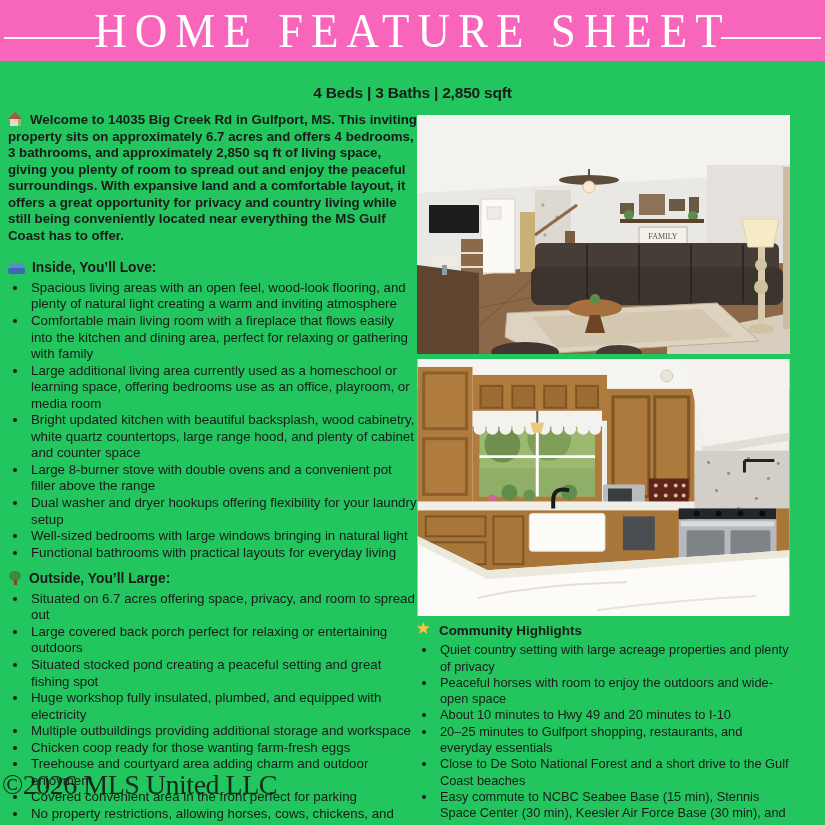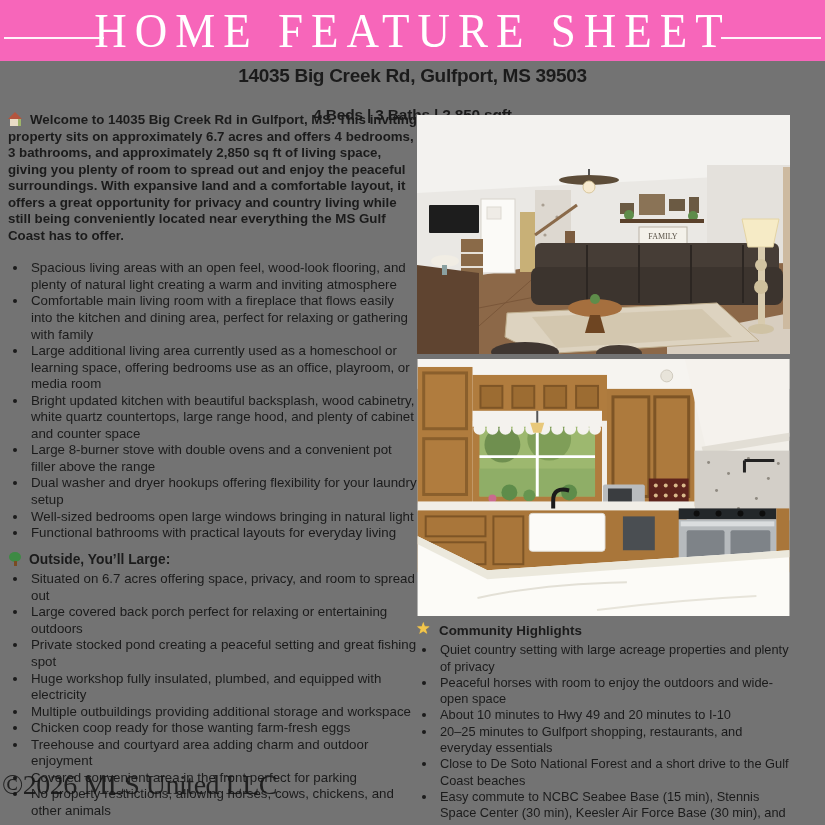--- a/index.html
+++ b/index.html
@@ -1,18 +1,18 @@
 <!DOCTYPE html>
 <html><head>
 <meta charset="utf-8">
 <style>
   * { margin:0; padding:0; box-sizing:border-box; }
   html,body { background:#ffffff; }
   .page {
-    position:relative; width:825px; height:825px; background:#737373;
+    position:relative; width:825px; height:825px; background:#22c55e;
     overflow:hidden; font-family:"Liberation Sans", sans-serif; color:#1b1b1b;padding-left:28px;
   }
 
   
   .banner {
     position:absolute; top:0; left:0; width:825px; height:61px;
     background:#f766ba; display:flex; align-items:center; justify-content:center;
   }
   .banner-title {
     font-family:"Liberation Serif", serif; font-weight:400;
@@ -69,46 +69,46 @@
 
 <div class="page">
 
   <header class="banner">
     <span class="banner-line left"></span>
     <h1 class="banner-title">HOME FEATURE SHEET</h1>
     <span class="banner-line right"></span>
   </header>
 
   <div class="addr-block">
-    <div class="address">14035 Big Creek Rd, Gulfport, MS 39503</div>
     <div class="stats">4 Beds | 3 Baths | 2,850 sqft</div>
   </div>
 
   <div class="left-col">
     <p class="intro"><span class="icon house-icon"></span><span>Welcome to 14035 Big Creek Rd in Gulfport, MS. This inviting property sits on approximately 6.7 acres and offers 4 bedrooms, 3 bathrooms, and approximately 2,850 sq ft of living space, giving you plenty of room to spread out and enjoy the peaceful surroundings. With expansive land and a comfortable layout, it offers a great opportunity for privacy and country living while still being conveniently located near everything the MS Gulf Coast has to offer.</span></p>
 
     <div class="section">
+      <div class="sec-head"><span class="icon couch-icon"></span><span>Inside, You’ll Love:</span></div>
       <ul class="bullets">
         <li>Spacious living areas with an open feel, wood-look flooring, and plenty of natural light creating a warm and inviting atmosphere</li>
         <li>Comfortable main living room with a fireplace that flows easily into the kitchen and dining area, perfect for relaxing or gathering with family</li>
         <li>Large additional living area currently used as a homeschool or learning space, offering bedrooms use as an office, playroom, or media room</li>
         <li>Bright updated kitchen with beautiful backsplash, wood cabinetry, white quartz countertops, large range hood, and plenty of cabinet and counter space</li>
         <li>Large 8-burner stove with double ovens and a convenient pot filler above the range</li>
         <li>Dual washer and dryer hookups offering flexibility for your laundry setup</li>
-        <li>Well-sized bedrooms open large windows bringing in natural light</li>
+        <li>Well-sized bedrooms with large windows bringing in natural light</li>
         <li>Functional bathrooms with practical layouts for everyday living</li>
       </ul>
     </div>
 
     <div class="section">
       <div class="sec-head"><span class="icon tree-icon"></span><span>Outside, You’ll Large:</span></div>
       <ul class="bullets">
         <li>Situated on 6.7 acres offering space, privacy, and room to spread out</li>
         <li>Large covered back porch perfect for relaxing or entertaining outdoors</li>
-        <li>Private stocked pond creating a peaceful setting and great fishing spot</li>
+        <li>Situated stocked pond creating a peaceful setting and great fishing spot</li>
         <li>Huge workshop fully insulated, plumbed, and equipped with electricity</li>
         <li>Multiple outbuildings providing additional storage and workspace</li>
         <li>Chicken coop ready for those wanting farm-fresh eggs</li>
         <li>Treehouse and courtyard area adding charm and outdoor enjoyment</li>
         <li>Covered convenient area in the front perfect for parking</li>
         <li>No property restrictions, allowing horses, cows, chickens, and other animals</li>
       </ul>
     </div>
   </div>
 

